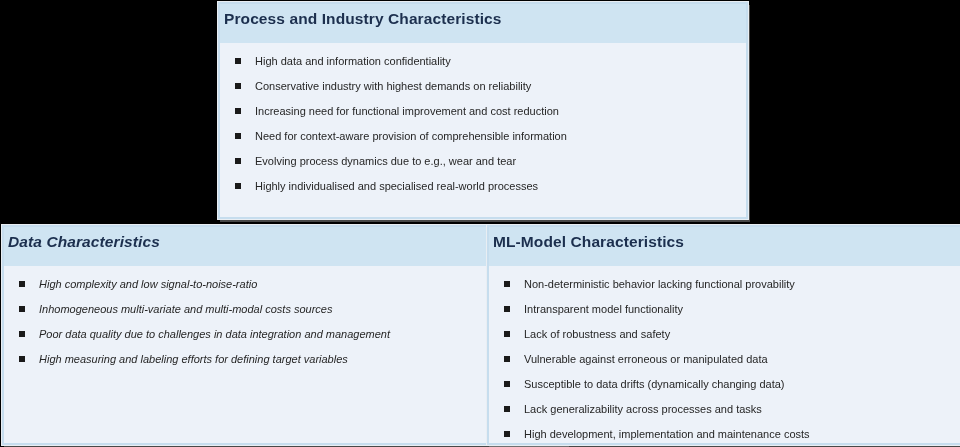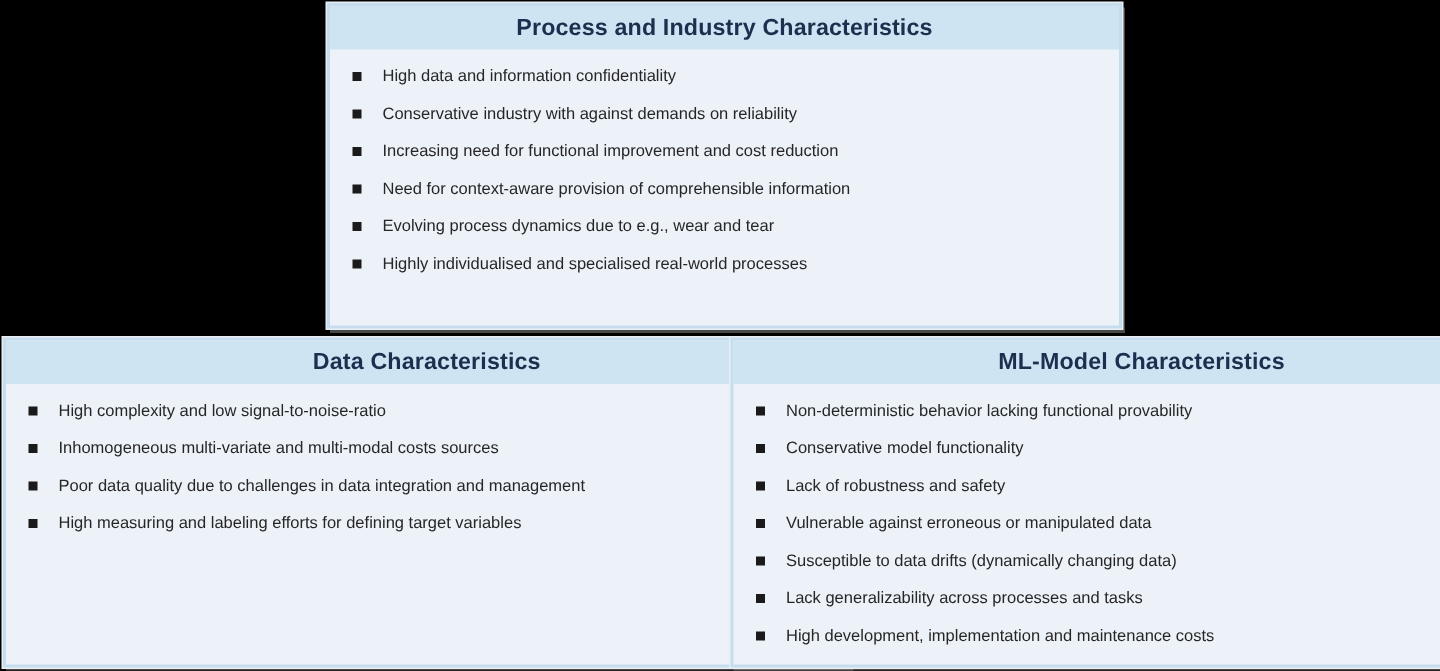--- a/index.html
+++ b/index.html
@@ -14,30 +14,29 @@
 
   .panel {
     position: absolute;
     background: #edf2f9;
     border: 2px solid #c6ddee;
     box-shadow: 0 0 0 1px #e9eef3, 2px 3px 0 rgba(160,160,160,0.45);
     display: flex;
     flex-direction: column;
   }
   .panel-top    { left: 218px; top: 2px;   width: 530px; height: 217px; }
-  .panel-left   { left: 2px;   top: 225px; width: 565px; height: 220px; }
+  .panel-left   { left: 2px;   top: 225px; width: 565px; height: 220px; font-style: italic; }
   .panel-right  { left: 487px; top: 225px; width: 548px; height: 220px; }
 
   .panel-header {
     background: #cfe4f2;
     color: #1c2f4e;
     font-weight: bold;
     font-size: 15.5px;
-    text-align: center;
-    padding: 6px 4px 5px 4px;
+    padding: 6px 4px 15px 4px;
     flex: 0 0 auto;
     letter-spacing: 0.1px;
   }
   .panel-body {
     list-style: none;
     flex: 1 1 auto;
     padding: 9px 0 4px 12px;
     color: #262626;
     font-size: 11px;
   }
@@ -59,21 +58,21 @@
 </style>
 </head>
 <body>
 
 <div class="stage">
 
   <section class="panel panel-top">
     <header class="panel-header">Process and Industry Characteristics</header>
     <ul class="panel-body">
       <li><span class="bullet"></span><span>High data and information confidentiality</span></li>
-      <li><span class="bullet"></span><span>Conservative industry with against demands on reliability</span></li>
+      <li><span class="bullet"></span><span>Conservative industry with highest demands on reliability</span></li>
       <li><span class="bullet"></span><span>Increasing need for functional improvement and cost reduction</span></li>
       <li><span class="bullet"></span><span>Need for context-aware provision of comprehensible information</span></li>
       <li><span class="bullet"></span><span>Evolving process dynamics due to e.g., wear and tear</span></li>
       <li><span class="bullet"></span><span>Highly individualised and specialised real-world processes</span></li>
     </ul>
   </section>
 
   <section class="panel panel-left">
     <header class="panel-header">Data Characteristics</header>
     <ul class="panel-body">
@@ -81,21 +80,21 @@
       <li><span class="bullet"></span><span>Inhomogeneous multi-variate and multi-modal costs sources</span></li>
       <li><span class="bullet"></span><span>Poor data quality due to challenges in data integration and management</span></li>
       <li><span class="bullet"></span><span>High measuring and labeling efforts for defining target variables</span></li>
     </ul>
   </section>
 
   <section class="panel panel-right">
     <header class="panel-header">ML-Model Characteristics</header>
     <ul class="panel-body">
       <li><span class="bullet"></span><span>Non-deterministic behavior lacking functional provability</span></li>
-      <li><span class="bullet"></span><span>Conservative model functionality</span></li>
+      <li><span class="bullet"></span><span>Intransparent model functionality</span></li>
       <li><span class="bullet"></span><span>Lack of robustness and safety</span></li>
       <li><span class="bullet"></span><span>Vulnerable against erroneous or manipulated data</span></li>
       <li><span class="bullet"></span><span>Susceptible to data drifts (dynamically changing data)</span></li>
       <li><span class="bullet"></span><span>Lack generalizability across processes and tasks</span></li>
       <li><span class="bullet"></span><span>High development, implementation and maintenance costs</span></li>
     </ul>
   </section>
 
 </div>
 

